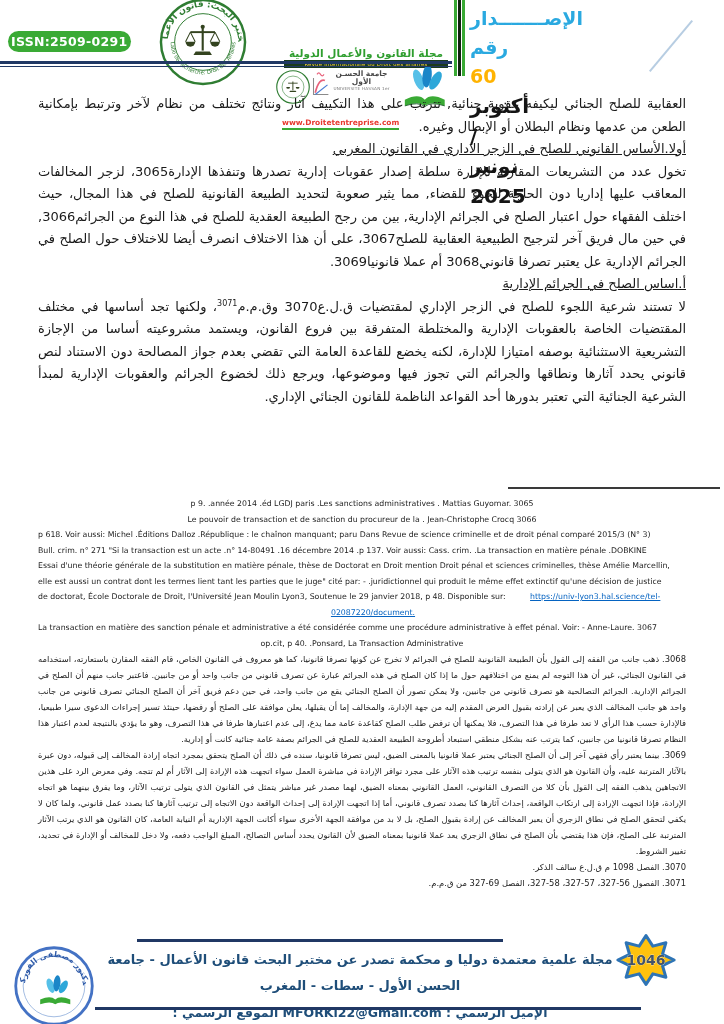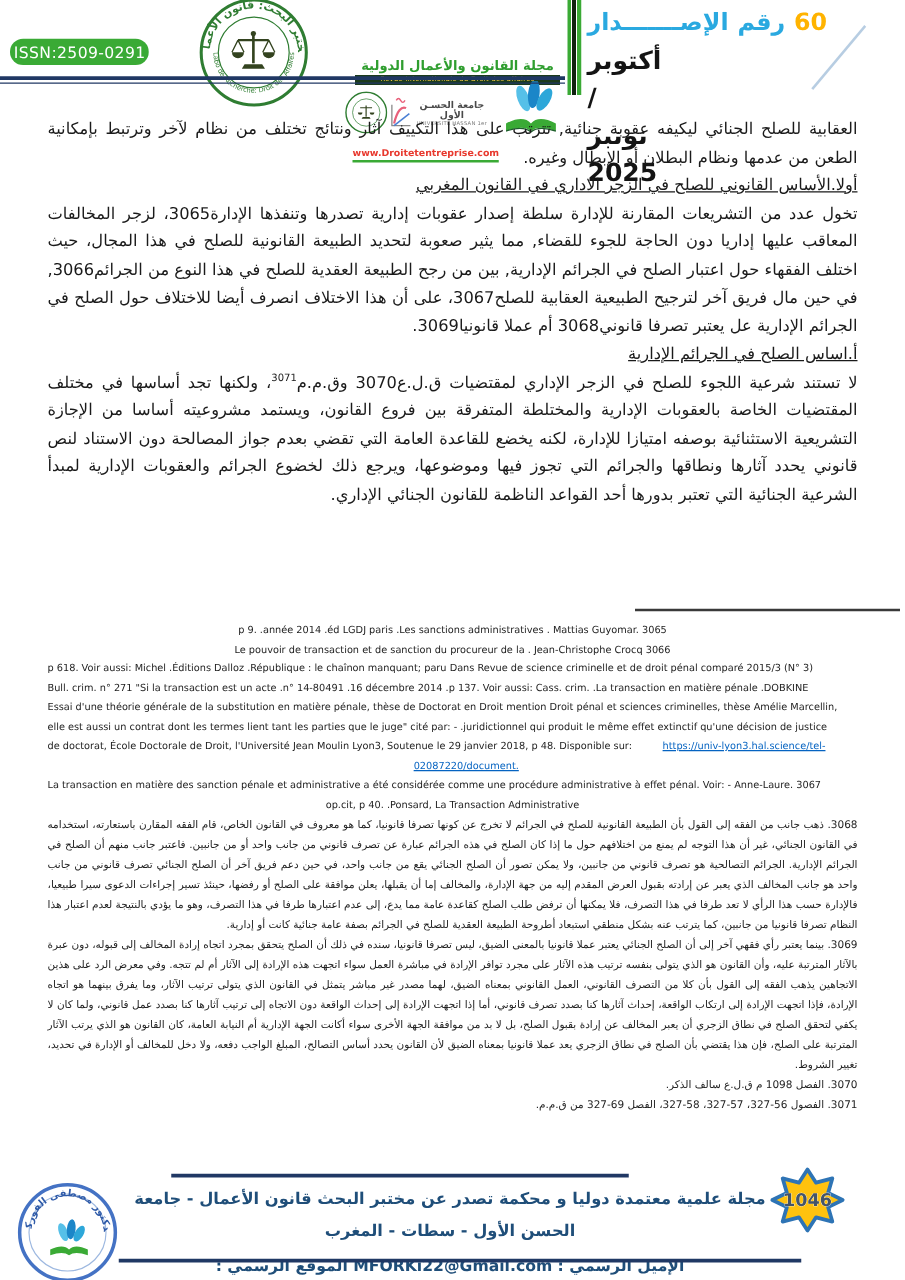--- a/index.html
+++ b/index.html
@@ -1,41 +1,41 @@
 <!DOCTYPE html>
 <html><head>
 <meta charset="utf-8">
 <style>
   html,body{margin:0;padding:0;background:#e8e8e8;}
   .page{position:relative;width:724px;height:1024px;background:#ffffff;margin:0 auto;
         font-family:"DejaVu Sans",sans-serif;overflow:hidden;}
 
   
   .issn-pill{position:absolute;left:8px;top:31px;background:#3aaa35;color:#fff;
-             font-weight:normal;font-size:12.5px;padding:3px 3px;border-radius:14px;letter-spacing:.3px;}
+             font-weight:bold;font-size:12.5px;padding:3px 3px;border-radius:14px;letter-spacing:.3px;}
   .stamp-lg{position:absolute;left:158px;top:-2px;width:90px;height:88px;}
   .journal-logo{position:absolute;left:276px;top:3px;width:180px;}
   .journal-title{direction:rtl;text-align:center;color:#2f9e2f;font-weight:bold;font-size:10.5px;line-height:12px;margin-top:44px;}
   .journal-banner{margin:1px 8px 2px 8px;background:#1c3b1c;color:#ffd24a;font-size:5.3px;
                   text-align:center;padding:1px 0;letter-spacing:.3px;}
-  .journal-row{display:flex;align-items:center;gap:0;height:40px;}
+  .journal-row{display:flex;align-items:flex-start;gap:0;height:40px;}
   .stamp-sm{width:34px;height:34px;flex:0 0 auto;}
   .chart-box{width:21px;height:28px;flex:0 0 auto;}
   .univ-block{flex:1;text-align:center;}
   .univ-ar{direction:rtl;font-size:7.5px;font-weight:bold;color:#4a4a4a;line-height:8px;}
   .univ-fr{font-size:4.2px;color:#777;letter-spacing:.2px;}
   .birdbook{width:64px;height:46px;flex:0 0 auto;margin-top:-4px;}
   .journal-site{color:#e8392f;font-weight:bold;font-size:7.5px;text-align:left;margin:0 0 0 6px;
                 border-bottom:2px solid #3aaa35;display:inline-block;padding-bottom:1px;}
   .header-rule{position:absolute;left:0;top:61px;width:452px;height:3px;background:#203864;}
   .header-rule::after{content:"";position:absolute;left:0;top:5px;width:100%;height:1px;background:#203864;}
   .divider-bars{position:absolute;left:454px;top:0;width:11px;height:76px;
                 background:linear-gradient(to right,#3aaa35 0 3px,#fff 3px 4px,#10220f 4px 7px,#fff 7px 8px,#3aaa35 8px 11px);}
   .issue-block{position:absolute;left:470px;top:7px;width:252px;}
-  .issue-line1{display:flex;gap:7px;align-items:baseline;color:#2aa9e0;font-weight:bold;font-size:19px;}
+  .issue-line1{display:flex;gap:7px;align-items:baseline;color:#2aa9e0;font-weight:bold;font-size:19px;flex-direction:column;}
   .issue-num{color:#ffb300;}
   .issue-line2{display:flex;gap:6px;align-items:baseline;color:#141414;font-weight:bold;font-size:20px;margin-top:7px;flex-direction:column;}
   .diag-line{position:absolute;left:168px;top:38px;width:66px;height:2px;background:#b7cde2;
              transform:rotate(-50deg);}
 
   
   .content{position:absolute;left:38px;top:93px;width:648px;color:#1a1a1a;}
   .content p,.content h3{margin:0;font-size:13px;line-height:22.5px;font-weight:normal;
                          direction:rtl;text-align:justify;}
   .content h3{font-weight:normal;text-decoration:underline;text-align:right;}

